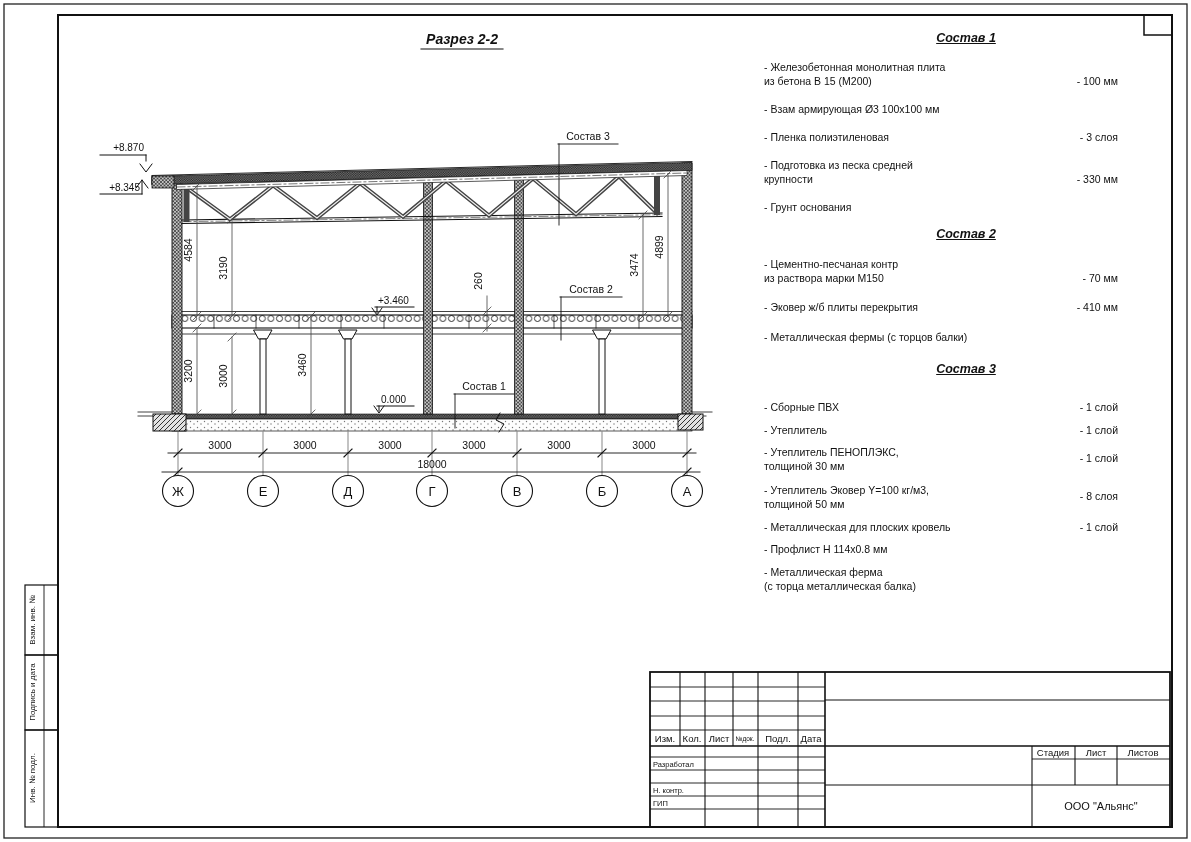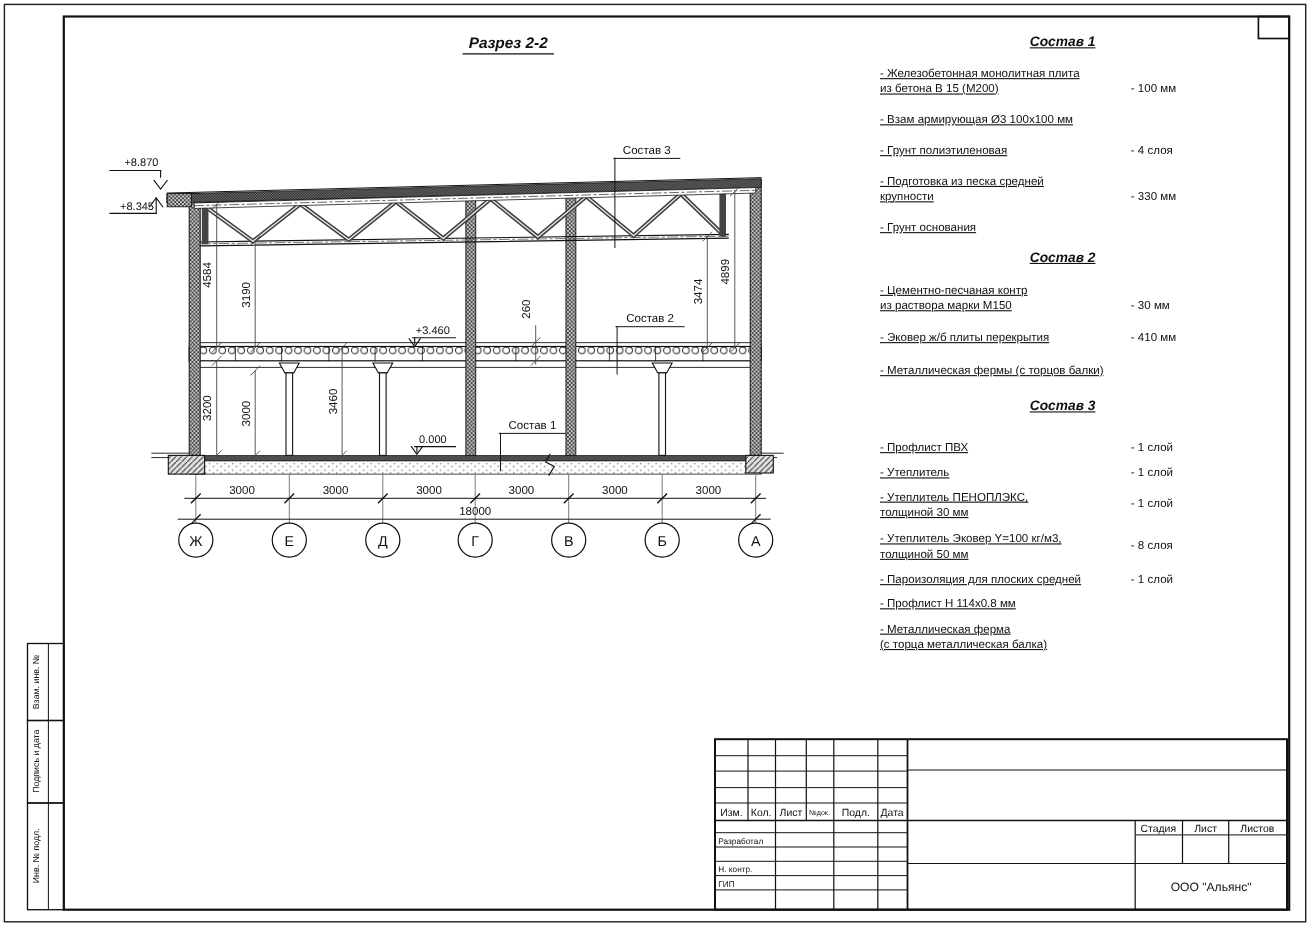--- a/index.html
+++ b/index.html
@@ -2,22 +2,22 @@
 <html><head>
 <meta charset="utf-8">
 <style>
   html,body{margin:0;padding:0;background:#e8e8e8;}
   .sheet{position:relative;width:1191px;height:842px;background:#ffffff;overflow:hidden;
          font-family:"Liberation Sans",sans-serif;color:#111;}
   .sheet svg{position:absolute;left:0;top:0;}
   
   .sp-h{position:absolute;width:140px;text-align:center;font-size:12.5px;font-style:italic;
         font-weight:bold;text-decoration:underline;white-space:pre;}
-  .sp-t{position:absolute;left:800px;width:235px;font-size:10.5px;line-height:13.5px;white-space:pre-line;text-decoration:underline;}
-  .sp-v{position:absolute;left:1028px;width:90px;font-size:10.5px;line-height:13.5px;white-space:pre;}
+  .sp-t{position:absolute;left:764px;width:235px;font-size:10.5px;line-height:13.5px;white-space:pre-line;}
+  .sp-v{position:absolute;left:1028px;width:90px;font-size:10.5px;line-height:13.5px;white-space:pre;text-align:right;}
   
   .dt{font-family:"Liberation Sans",sans-serif;font-size:10px;fill:#111;}
   .dt2{font-family:"Liberation Sans",sans-serif;font-size:10.5px;fill:#111;}
   .ax{font-family:"Liberation Sans",sans-serif;font-size:13px;fill:#111;}
   .ttl{font-family:"Liberation Sans",sans-serif;font-size:14px;font-style:italic;font-weight:bold;fill:#111;}
   .st{font-family:"Liberation Sans",sans-serif;fill:#111;}
 </style>
 </head>
 <body>
 
@@ -352,46 +352,46 @@
     </g>
   </g>
 </svg>
 
   <div>
     <div class="sp-h" style="left:896px;top:31px">Состав 1</div>
     <div class="sp-t" style="top:61px">- Железобетонная  монолитная плита
 из бетона В 15 (М200)</div>
     <div class="sp-v" style="top:75px">- 100 мм</div>
     <div class="sp-t" style="top:103px">- Взам армирующая Ø3 100х100 мм</div>
-    <div class="sp-t" style="top:131px">- Грунт полиэтиленовая</div>
-    <div class="sp-v" style="top:131px">- 4 слоя</div>
+    <div class="sp-t" style="top:131px">- Пленка полиэтиленовая</div>
+    <div class="sp-v" style="top:131px">- 3 слоя</div>
     <div class="sp-t" style="top:159px">- Подготовка из песка средней
 крупности</div>
     <div class="sp-v" style="top:173px">- 330 мм</div>
     <div class="sp-t" style="top:201px">- Грунт основания</div>
 
     <div class="sp-h" style="left:896px;top:227px">Состав 2</div>
     <div class="sp-t" style="top:258px">- Цементно-песчаная контр
 из раствора марки М150</div>
-    <div class="sp-v" style="top:272px">- 30 мм</div>
+    <div class="sp-v" style="top:272px">- 70 мм</div>
     <div class="sp-t" style="top:301px">- Эковер ж/б плиты перекрытия</div>
     <div class="sp-v" style="top:301px">- 410 мм</div>
     <div class="sp-t" style="top:331px">- Металлическая фермы (с торцов балки)</div>
 
     <div class="sp-h" style="left:896px;top:362px">Состав 3</div>
-    <div class="sp-t" style="top:401px">- Профлист ПВХ</div>
+    <div class="sp-t" style="top:401px">- Сборные ПВХ</div>
     <div class="sp-v" style="top:401px">- 1 слой</div>
     <div class="sp-t" style="top:424px">- Утеплитель</div>
     <div class="sp-v" style="top:424px">- 1 слой</div>
     <div class="sp-t" style="top:446px">- Утеплитель ПЕНОПЛЭКС,
 толщиной 30 мм</div>
     <div class="sp-v" style="top:452px">- 1 слой</div>
     <div class="sp-t" style="top:484px">- Утеплитель Эковер Y=100 кг/м3,
 толщиной 50 мм</div>
     <div class="sp-v" style="top:490px">- 8 слоя</div>
-    <div class="sp-t" style="top:521px">- Пароизоляция для плоских средней</div>
+    <div class="sp-t" style="top:521px">- Металлическая для плоских кровель</div>
     <div class="sp-v" style="top:521px">- 1 слой</div>
     <div class="sp-t" style="top:543px">- Профлист Н 114х0.8 мм</div>
     <div class="sp-t" style="top:566px">- Металлическая ферма
 (с торца металлическая балка)</div>
   </div>
 
 </div>
 
 </body></html>

